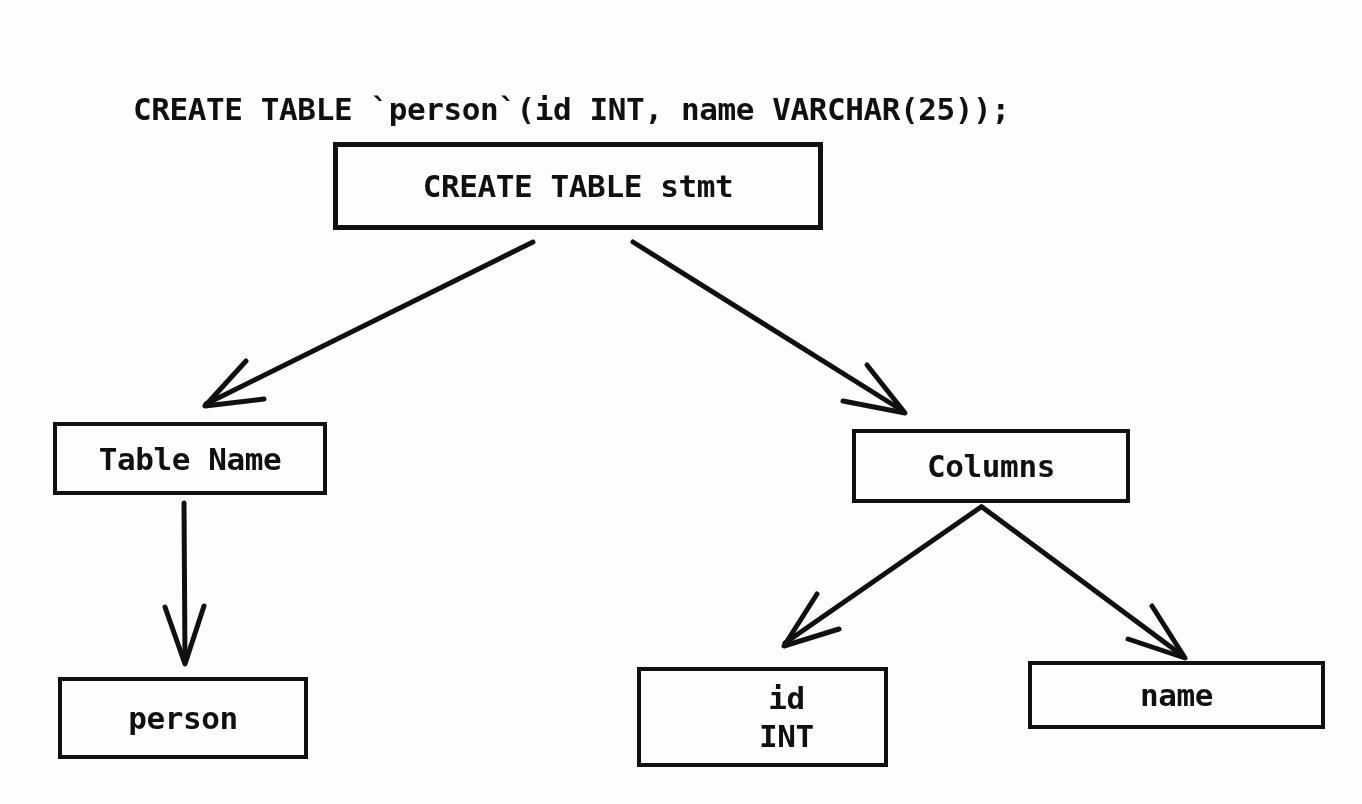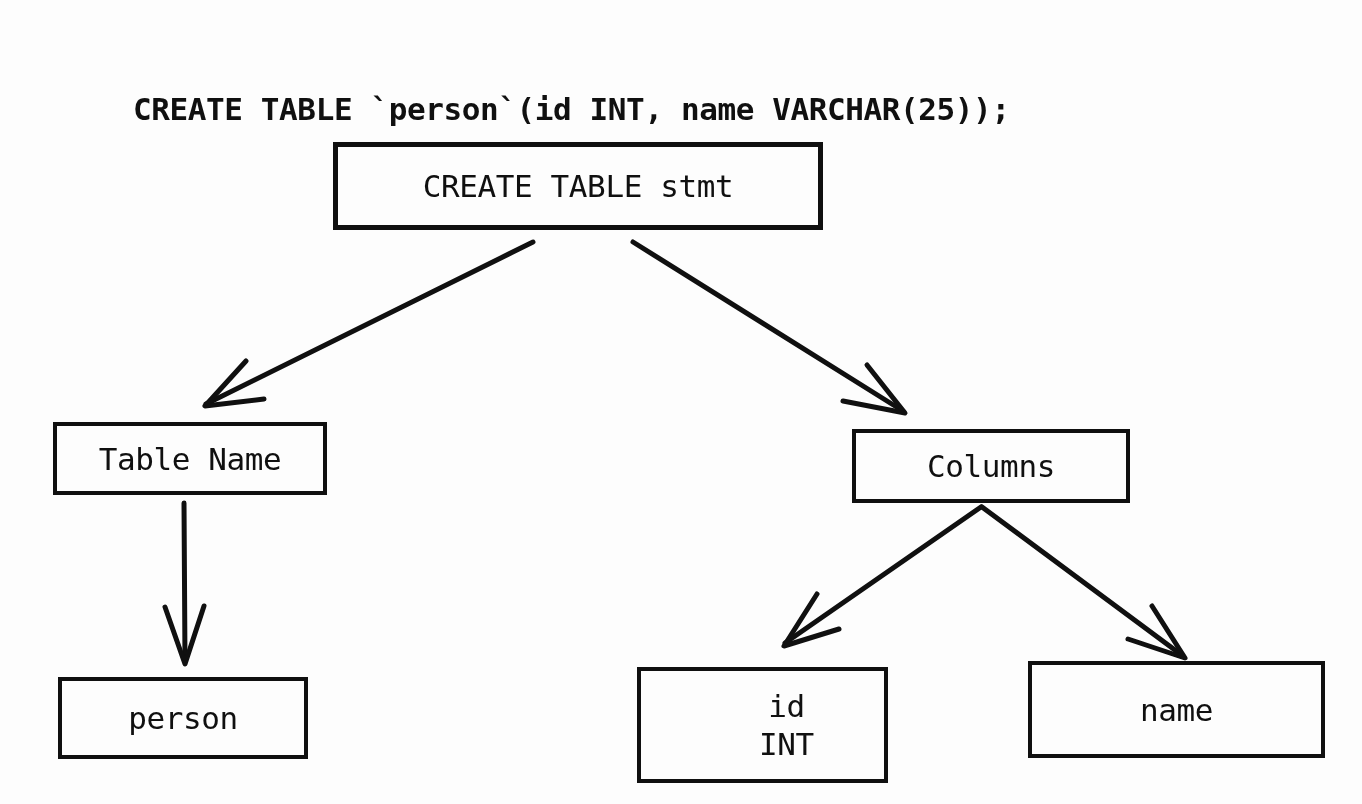--- a/index.html
+++ b/index.html
@@ -44,30 +44,30 @@
     position: absolute;
     box-sizing: border-box;
     border: 4px solid #101010;
     background: #fdfdfd;
     display: flex;
     flex-direction: column;
     align-items: center;
     justify-content: center;
     text-align: center;
     font-size: 31px;
-    font-weight: normal;
+    font-weight: bold;
     line-height: 38px;
     letter-spacing: -0.4px;
   }
   .node-root       { left: 333px; top: 142px; width: 490px; height: 88px; border-width: 5px; }
   .node-table-name { left: 53px;  top: 422px; width: 274px; height: 73px; }
   .node-columns    { left: 852px; top: 429px; width: 278px; height: 74px; }
   .node-person     { left: 58px;  top: 677px; width: 250px; height: 82px; }
-  .node-col-id     { left: 637px; top: 667px; width: 251px; height: 116px; padding-left: 48px; }
-  .node-col-name   { left: 1028px; top: 661px; width: 297px; height: 97px; }
+  .node-col-id     { left: 637px; top: 667px; width: 251px; height: 100px; padding-left: 48px; }
+  .node-col-name   { left: 1028px; top: 661px; width: 297px; height: 68px; }
 </style>
 </head>
 <body>
 
 <div class="canvas">
 
   <div class="statement">CREATE TABLE `person`(id INT, name VARCHAR(25));</div>
 
   <svg class="edges" viewBox="0 0 1362 804" aria-hidden="true">
     <g>

